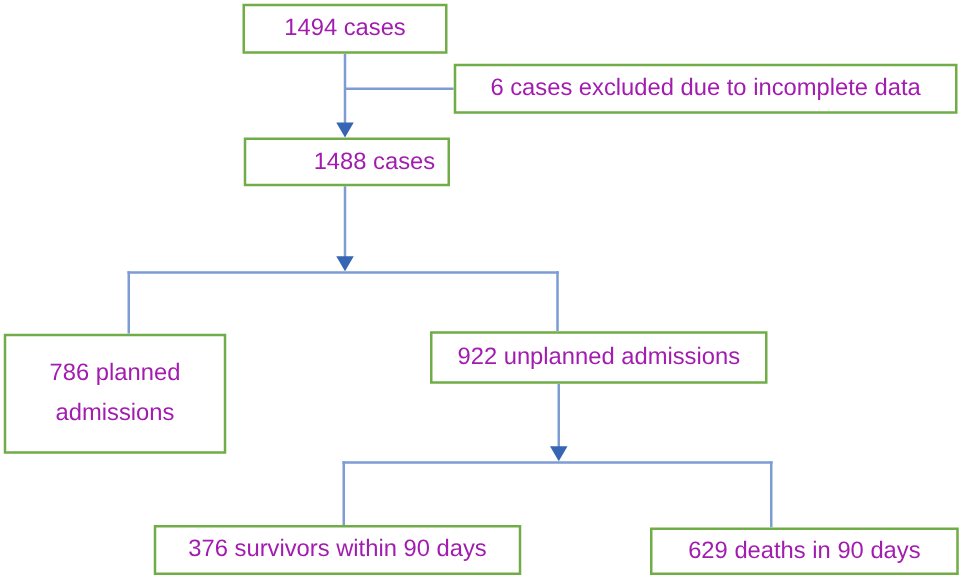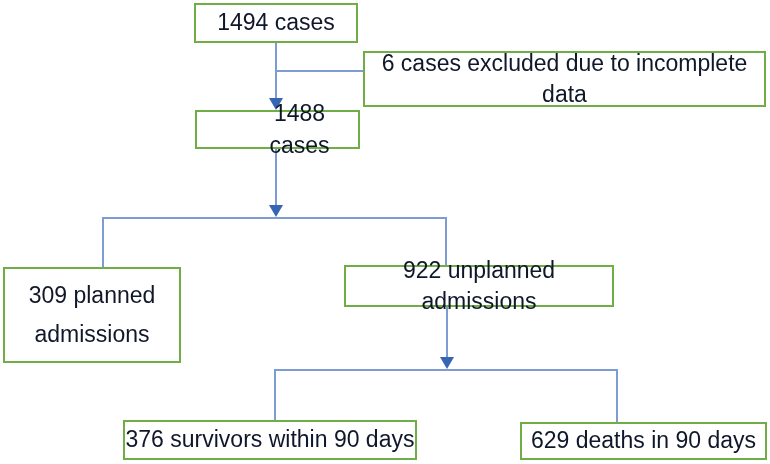--- a/index.html
+++ b/index.html
@@ -17,22 +17,22 @@
   }
   .node {
     position: absolute;
     box-sizing: border-box;
     background: #ffffff;
     border: 2.5px solid #70AD47;
     display: flex;
     align-items: center;
     justify-content: center;
     text-align: center;
-    font-size: 23px;
-    color: #0f172a;
+    font-size: 19px;
+    color: #a21caf;
     line-height: 1.35;
   }
   .node.tall { line-height: 1.7; padding: 0 14px; }
   .vline {
     position: absolute;
     width: 2px;
     background: #7E9CD4;
   }
   .hline {
     position: absolute;
@@ -66,30 +66,30 @@
   <div class="vline" style="left:446px; top:307px; height:51px;"></div>
   <div class="arrow-down" style="left:440px; top:357px;"></div>
   <div class="hline" style="left:274px; top:369px; width:344px;"></div>
   <div class="vline" style="left:274px; top:369px; height:51px;"></div>
   <div class="vline" style="left:616px; top:369px; height:53px;"></div>
 
   <div class="node" style="left:194px; top:3px;   width:164px; height:40px;">
     <span>1494 cases</span>
   </div>
 
-  <div class="node" style="left:363px; top:51px;  width:403px; height:56px;text-align:center;">
+  <div class="node" style="left:363px; top:51px;  width:403px; height:40px;text-align:center;">
     <span>6 cases excluded due to incomplete data</span>
   </div>
 
   <div class="node" style="left:195px; top:110px; width:165px; height:39px;padding-left:44px;">
     <span>1488 cases</span>
   </div>
 
   <div class="node tall" style="left:3px;   top:267px; width:178px; height:96px;">
-    <span>309 planned admissions</span>
+    <span>786 planned admissions</span>
   </div>
 
   <div class="node" style="left:344px; top:265px; width:270px; height:42px;">
     <span>922 unplanned admissions</span>
   </div>
 
   <div class="node" style="left:103px; top:420px; width:294px; height:40px;margin-left:20px;">
     <span>376 survivors within 90 days</span>
   </div>
 

